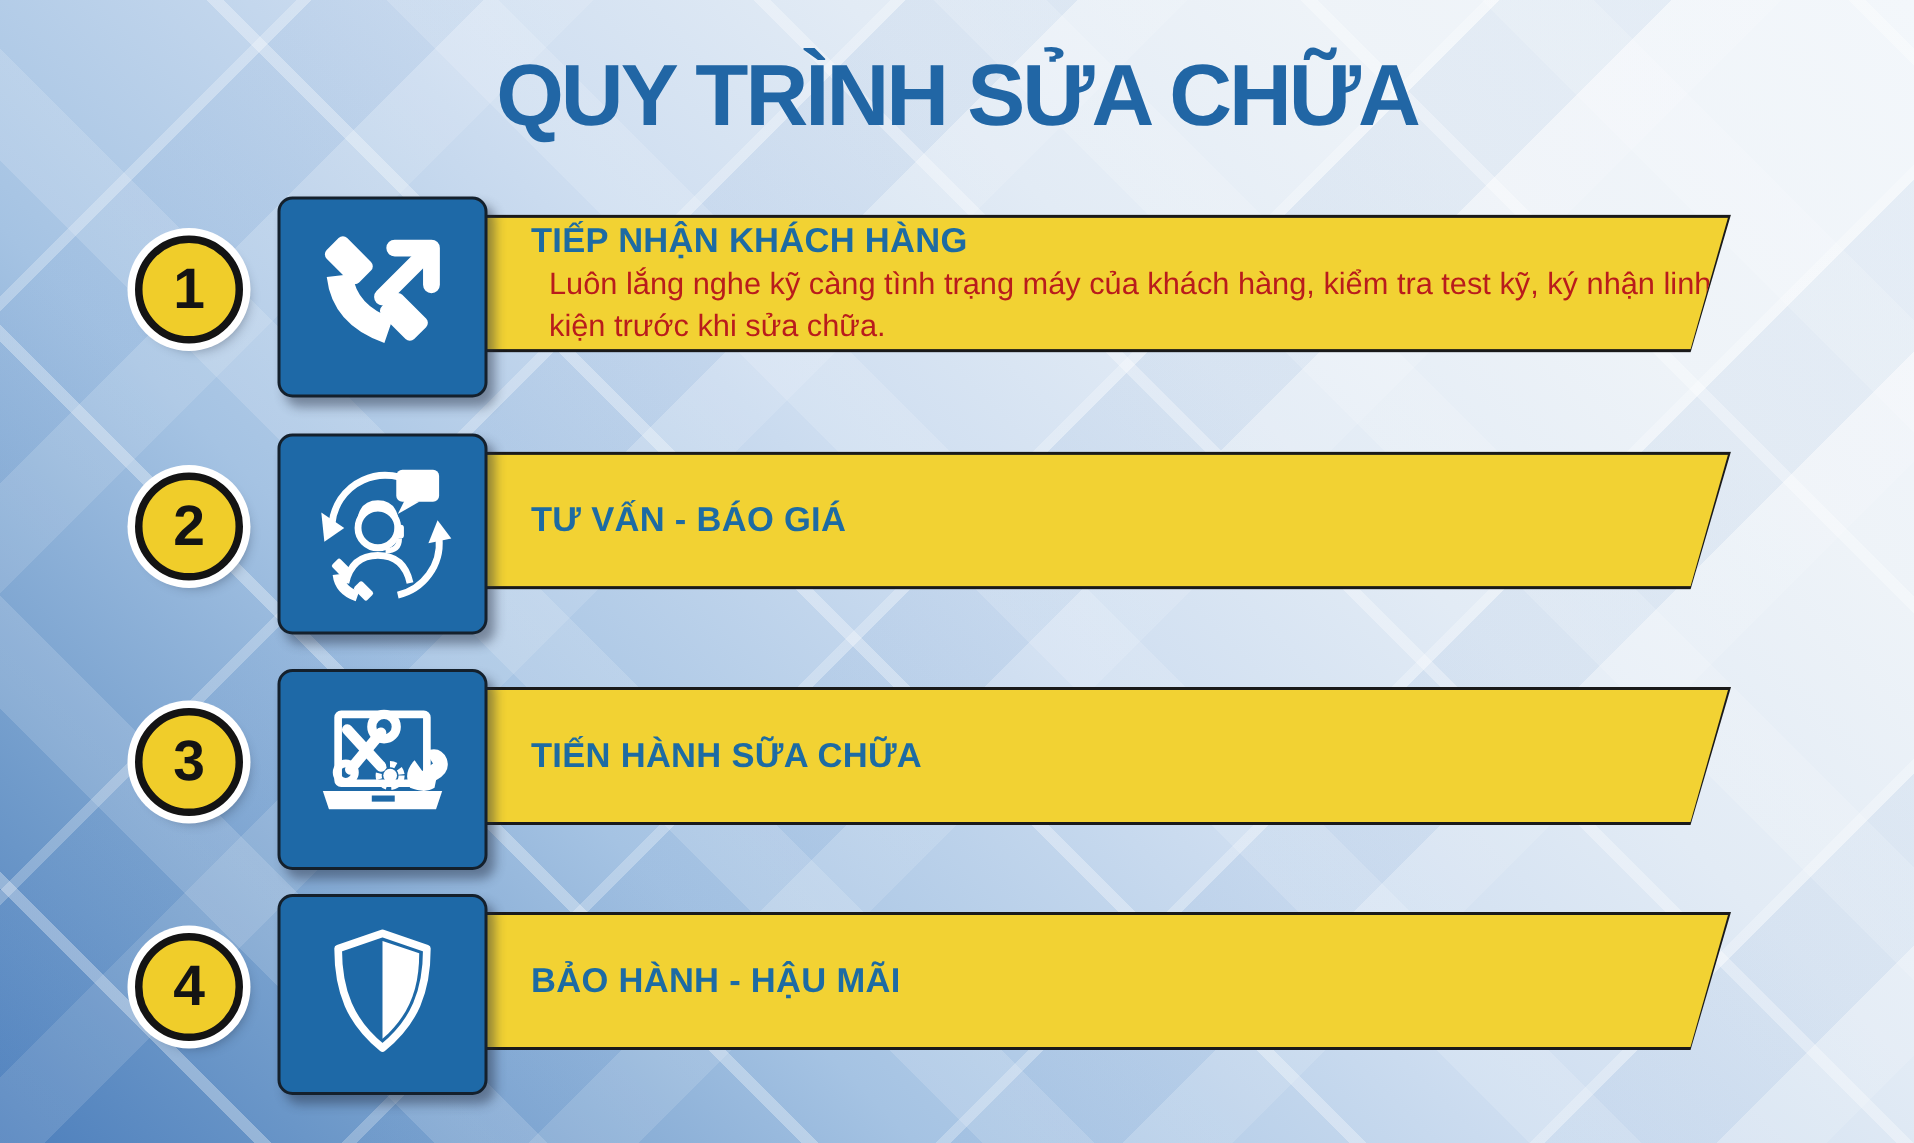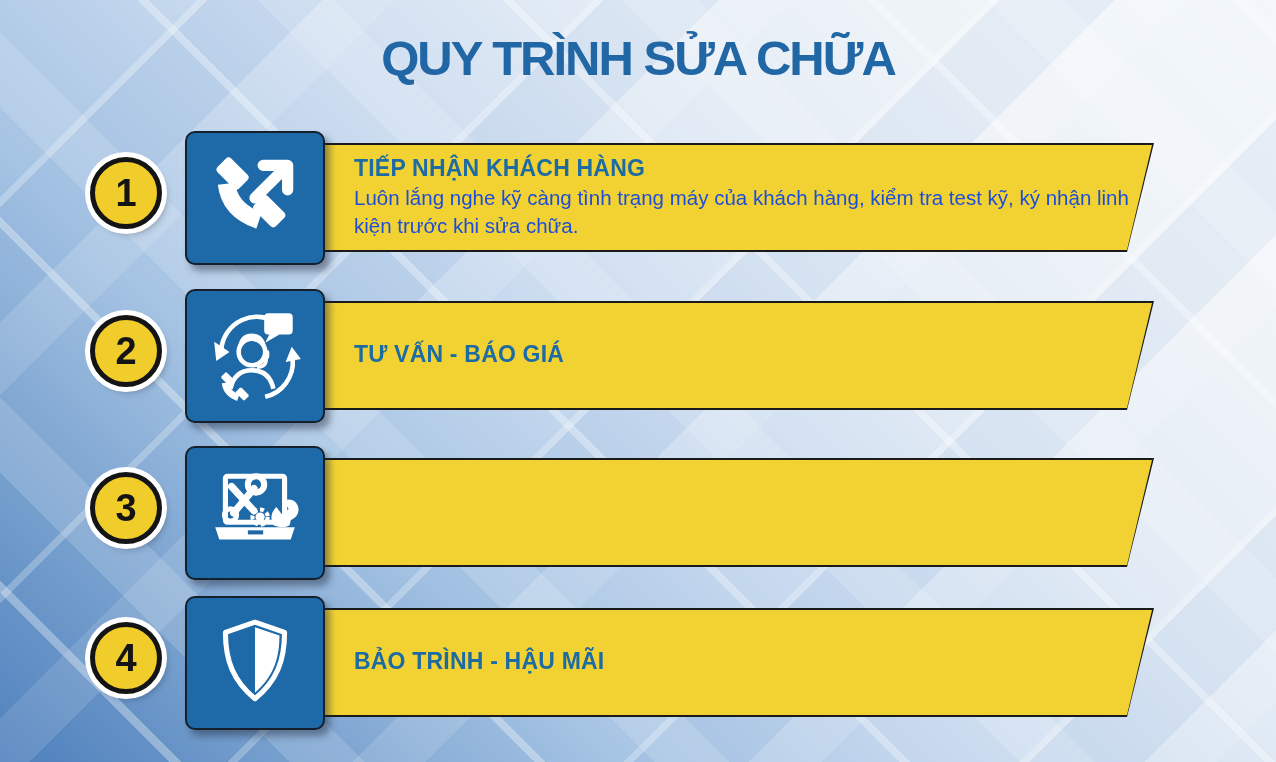--- a/index.html
+++ b/index.html
@@ -8,21 +8,21 @@
     font-family: "Liberation Sans", "DejaVu Sans", sans-serif;
     position:relative;
     background:
       repeating-linear-gradient(45deg, rgba(255,255,255,0) 0 120px, rgba(255,255,255,0.32) 120px 128px, rgba(255,255,255,0) 128px 205px, rgba(255,255,255,0.15) 205px 258px),
       repeating-linear-gradient(135deg, rgba(255,255,255,0) 0 140px, rgba(255,255,255,0.25) 140px 147px, rgba(120,160,210,0.10) 147px 228px, rgba(255,255,255,0.12) 228px 280px),
       linear-gradient(45deg, #4d7fbc 0%, #6f9aca 12%, #a5c3e3 30%, #cdddf0 50%, #e2ebf5 65%, #eef3f8 80%, #f3f7fb 100%);
   }
   .heading {
     position:absolute; top:30px; left:0; width:100%;
     text-align:center;
-    font-size:49px; font-weight:800; letter-spacing:-2px;
+    font-size:58px; font-weight:800; letter-spacing:-2px;
     color:#2166a5;
   }
   .step { position:absolute; left:0; width:1276px; height:140px; }
   .step1 { top:131px; } .step2 { top:289px; } .step3 { top:446px; } .step4 { top:596px; }
 
   .badge {
     position:absolute; left:90px; top:26px;
     width:72px; height:72px; border-radius:50%;
     background:#f0cd2a; border:5px solid #141414;
     box-shadow: 0 0 0 5px #ffffff, 4px 5px 7px rgba(30,40,60,0.35);
@@ -33,40 +33,41 @@
     position:absolute; left:185px; top:0;
     width:140px; height:134px;
     background:#1e69a7; border:2px solid #14202c; border-radius:10px;
     box-shadow: 5px 6px 7px rgba(30,40,60,0.45);
     display:flex; align-items:center; justify-content:center;
     z-index:2;
   }
   .iconbox svg { width:102px; height:102px; }
   .banner {
     position:absolute; left:322px; top:12px;
-    width:832px; height:109px;
+    width:832px; height:92px;
     background:#1a1a1a;
     clip-path: polygon(0 0, 100% 0, calc(100% - 27px) 100%, 0 100%);
     filter: drop-shadow(4px 5px 4px rgba(40,50,70,0.45));
     z-index:1;
   }
   .banner-inner {
     position:absolute; inset:2px;
     background:#f2d233;
     clip-path: polygon(0 0, 100% 0, calc(100% - 25px) 100%, 0 100%);
     display:flex; flex-direction:column; justify-content:center;
     padding-left:30px;
   }
   .step-title {
     font-size:23px; font-weight:bold; color:#1d6ba3;
     letter-spacing:0.2px; margin-bottom:2px;
   }
   .step-desc {
-    font-size:20.5px; line-height:28px; color:#1d4ed8;
+    font-size:20.5px; line-height:28px; color:#b91c1c;
     max-width:800px;
+    margin-left:12px;
   }
 </style>
 </head>
 <body>
 
 <div class="heading">QUY TRÌNH SỬA CHỮA</div>
 
 <div class="step step1">
   <div class="banner">
     <div class="banner-inner">
@@ -117,20 +118,21 @@
     </svg>
   </div>
   <div class="badge">
     <span>2</span>
   </div>
 </div>
 
 <div class="step step3">
   <div class="banner">
     <div class="banner-inner">
+      <div class="step-title">TIẾN HÀNH  SỮA CHỮA</div>
     </div>
   </div>
   <div class="iconbox">
     <svg viewBox="0 0 100 100">
       <rect x="21" y="14" width="58" height="45" rx="2" fill="none" stroke="#fff" stroke-width="5"></rect>
       <path d="M11 64 L89 64 L85 76 L15 76 Z" fill="#fff"></path>
       <rect x="43" y="67" width="15" height="4" fill="#1e69a7"></rect>
       <path d="M27 24 L49 48" stroke="#fff" stroke-width="7" stroke-linecap="round"></path>
       <path d="M49 26 L29 50" stroke="#fff" stroke-width="7" stroke-linecap="round"></path>
       <circle cx="51" cy="22" r="8" fill="none" stroke="#fff" stroke-width="6"></circle>
@@ -141,21 +143,21 @@
     </svg>
   </div>
   <div class="badge">
     <span>3</span>
   </div>
 </div>
 
 <div class="step step4">
   <div class="banner">
     <div class="banner-inner">
-      <div class="step-title">BẢO TRÌNH - HẬU MÃI</div>
+      <div class="step-title">BẢO HÀNH - HẬU MÃI</div>
     </div>
   </div>
   <div class="iconbox">
     <svg viewBox="0 0 100 100">
       <path d="M50 10 L79 20 C79 48 71 68 50 85 C29 68 21 48 21 20 Z" fill="none" stroke="#fff" stroke-width="5" stroke-linejoin="round"></path>
       <path d="M50 15 L74 23 C74 47 67 64 50 79 Z" fill="#fff"></path>
     </svg>
   </div>
   <div class="badge">
     <span>4</span>

